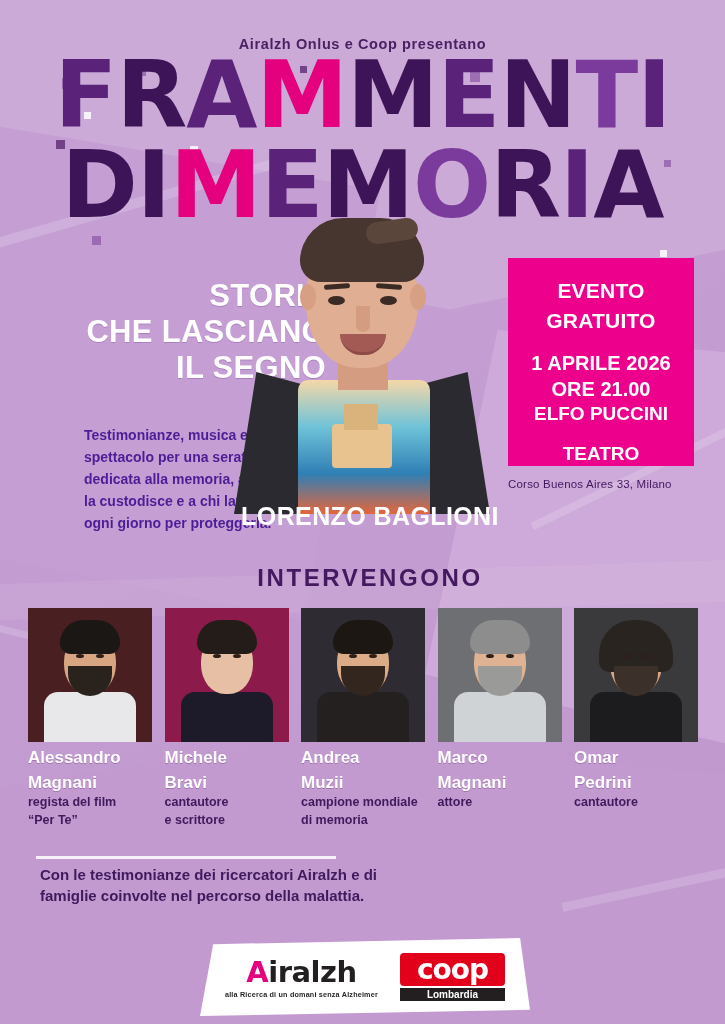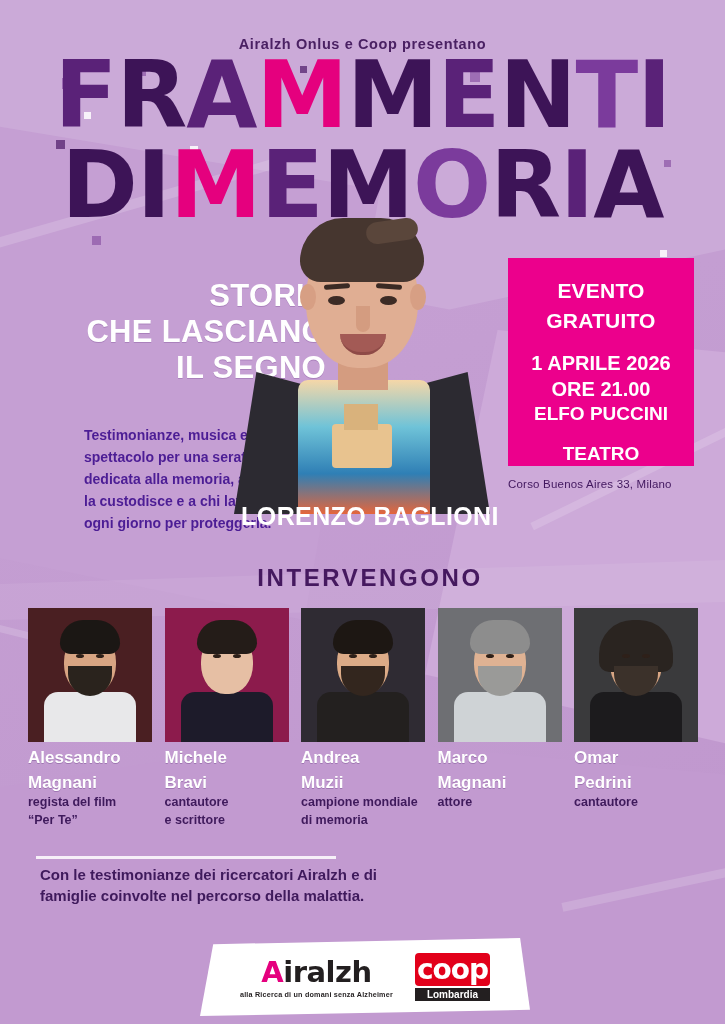--- a/index.html
+++ b/index.html
@@ -388,21 +388,21 @@
     font-weight: bold;
     letter-spacing: .2px;
     margin-top: 1px;
   }
   .coop-logo { text-align: center; }
   .coop-word {
     background: #e2001a;
     color: #ffffff;
     font-size: 28px;
     font-weight: bold;
-    padding: 0 2px;
+    padding: 0 17px;
     border-radius: 4px;
     letter-spacing: -1px;
     font-family: "DejaVu Sans", sans-serif;
   }
   .coop-sub {
     background: #231f20;
     color: #ffffff;
     font-size: 10px;
     font-weight: bold;
     margin-top: 2px;

